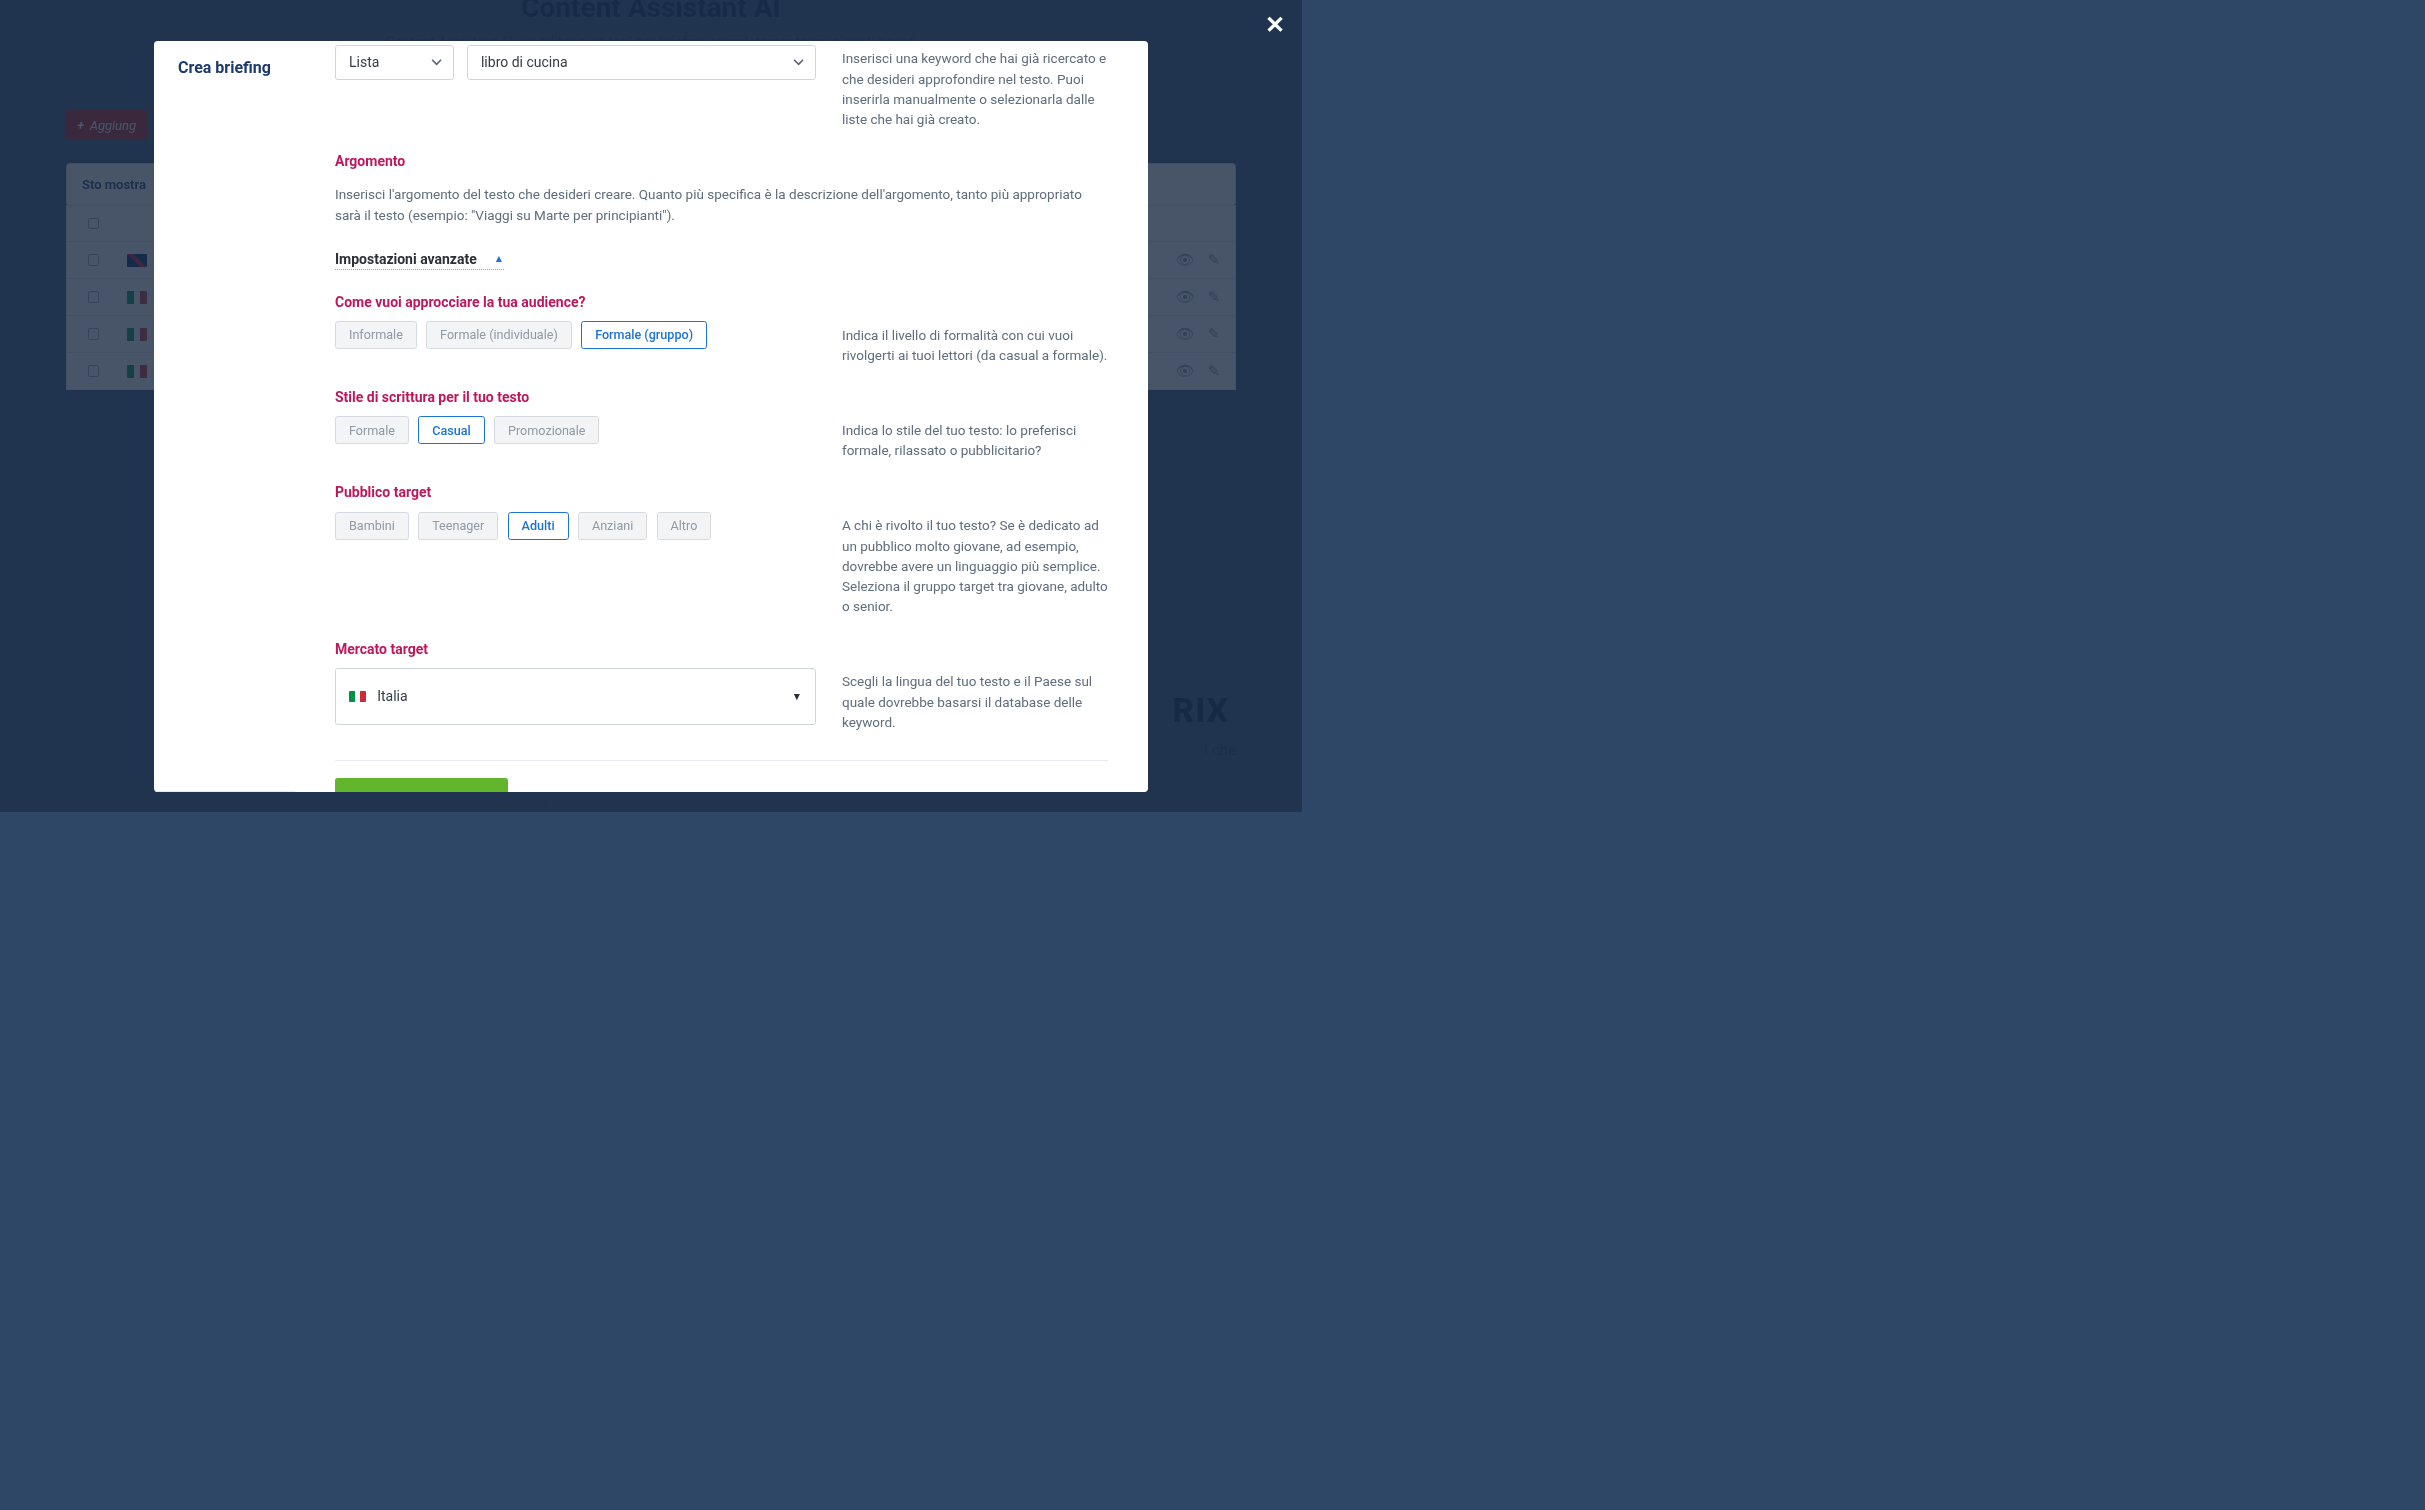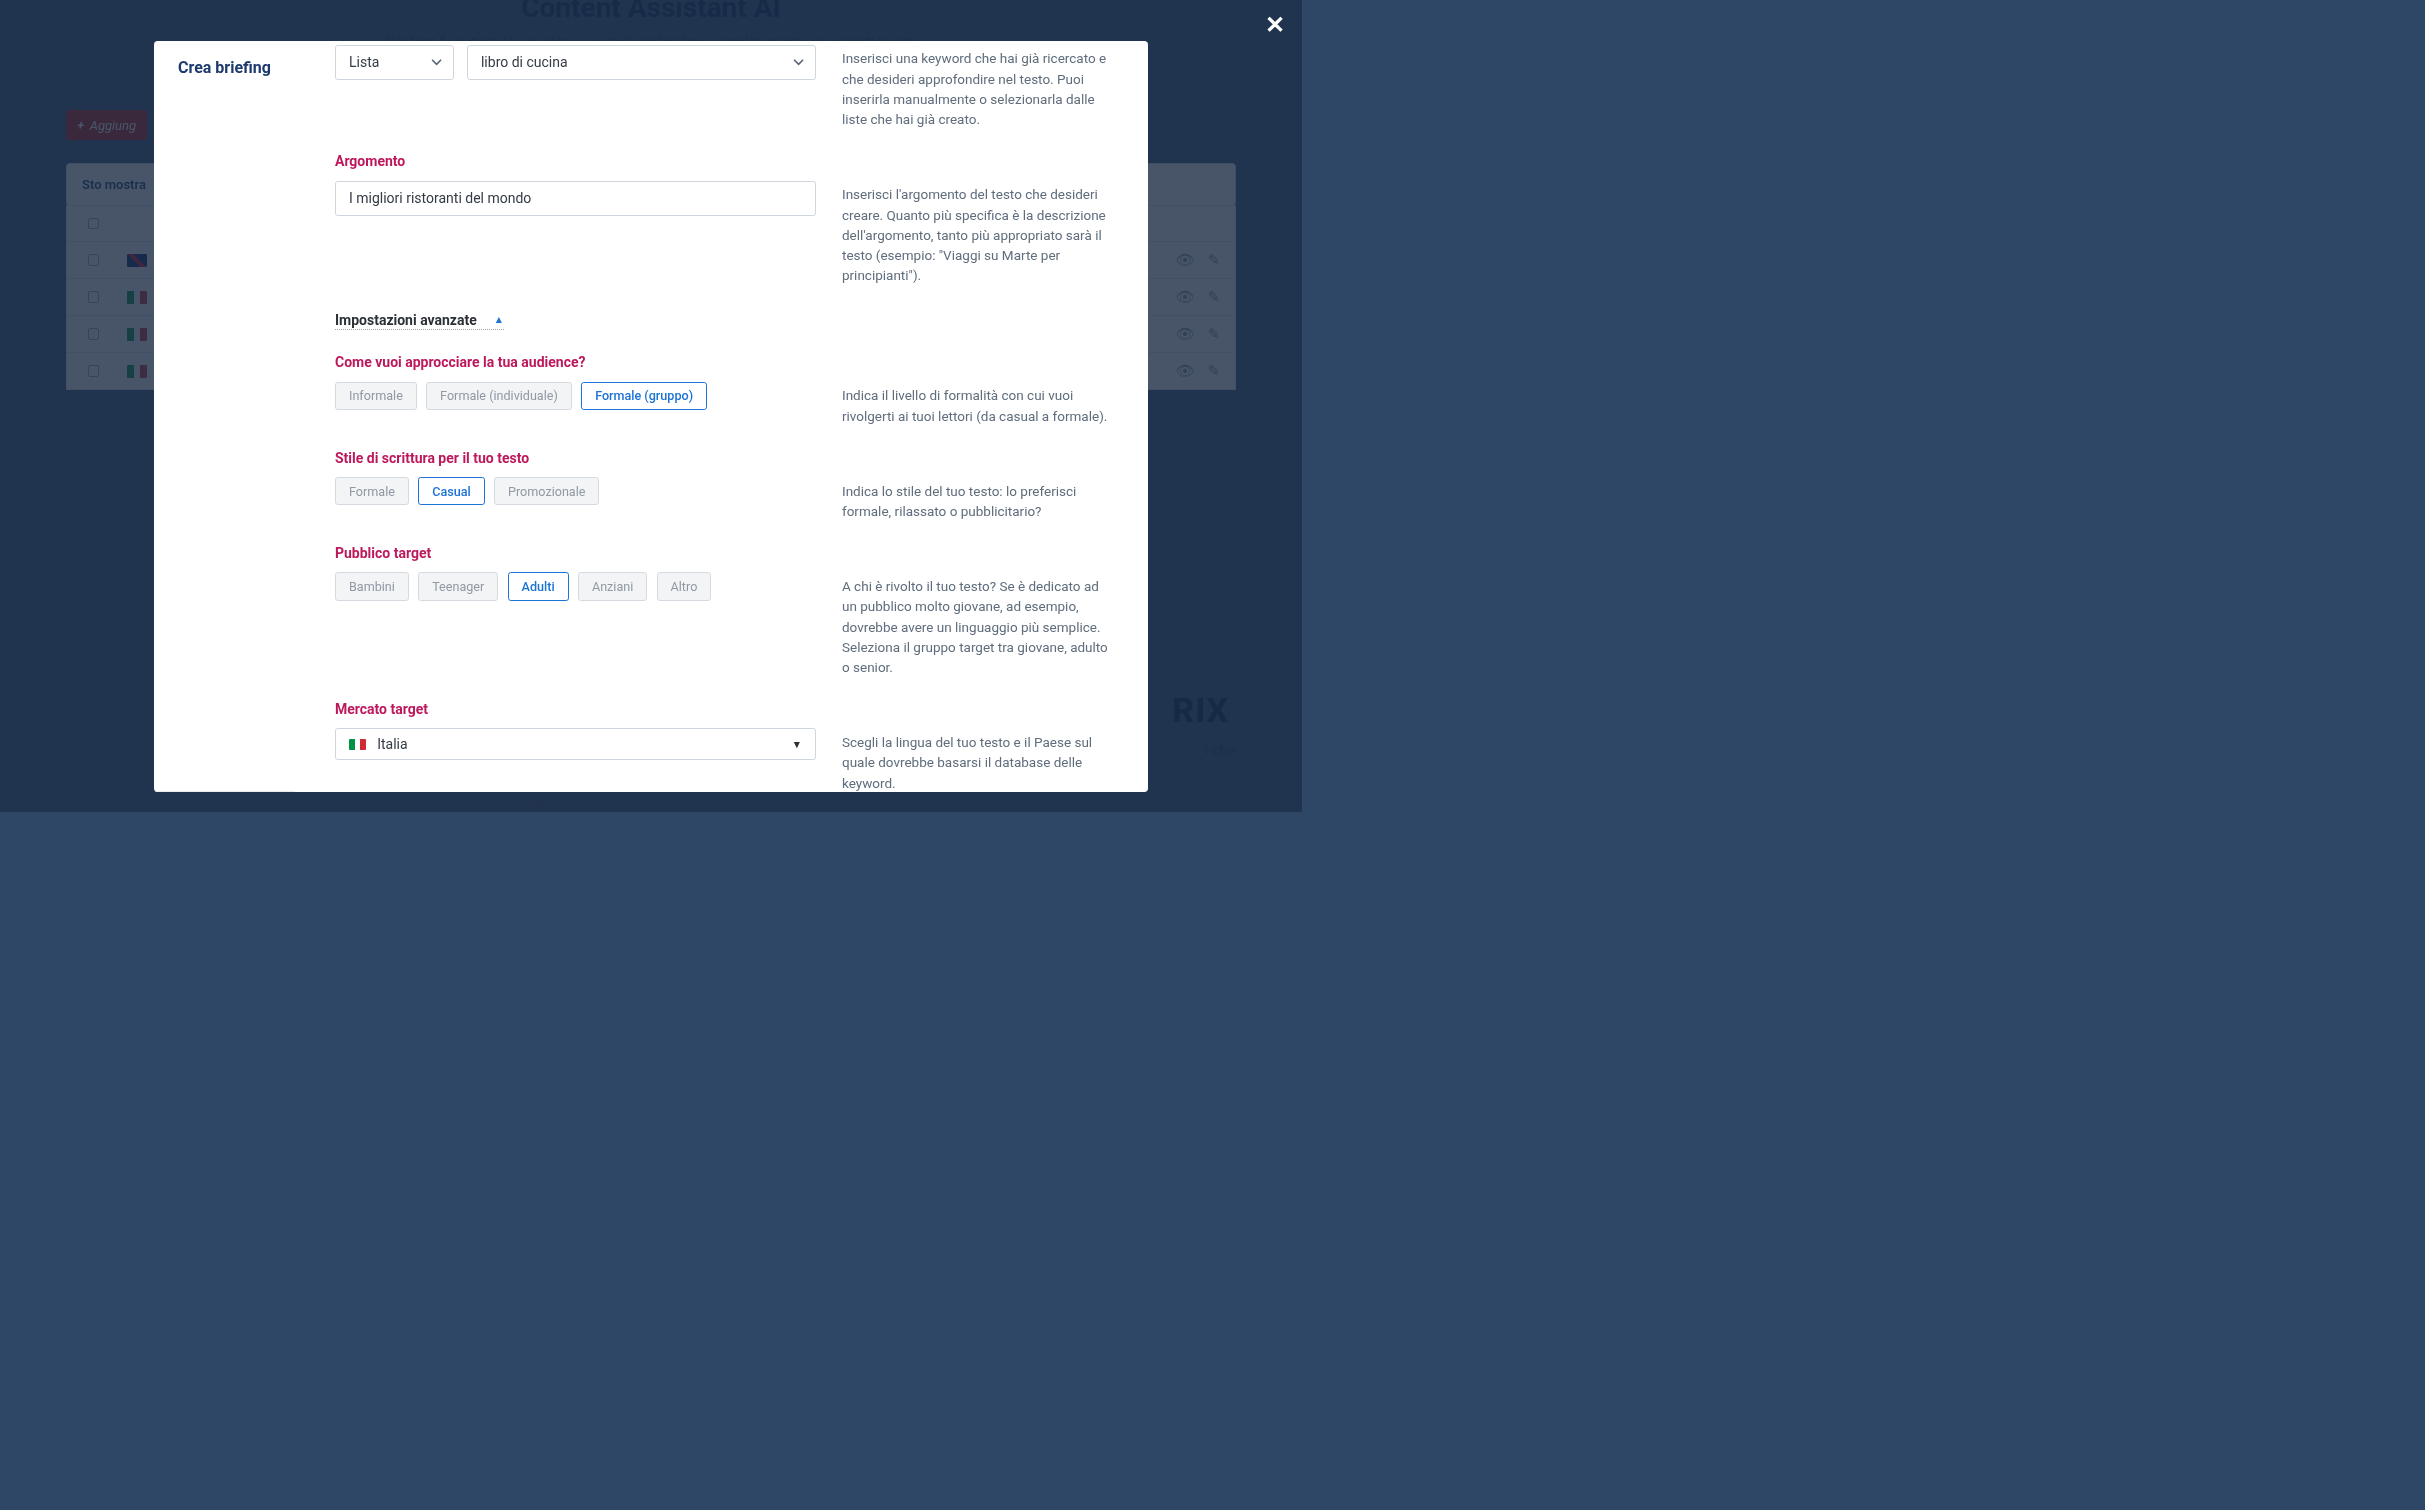--- a/index.html
+++ b/index.html
@@ -231,21 +231,21 @@
   .pill.selected {
     border-color: #1d73d6;
     color: #1d73d6;
     background: #fff;
     font-weight: 500;
   }
   .market-select {
     position: relative;
     border: 0.9px solid #cfd5dd;
     border-radius: 2.8px;
-    height: 32px;
+    height: 57px;
     width: 100%;
     display: flex;
     align-items: center;
     padding: 0 13px;
     gap: 11.2px;
     font-size: 14px;
     color: #343b45;
   }
   .market-select .flag-it { width: 17px; height: 11.2px; }
   .market-select .dd {
@@ -352,25 +352,20 @@
             </span>
           </div>
         </div>
       </div>
       <div class="right">Inserisci una keyword che hai già ricercato e che desideri approfondire nel testo. Puoi inserirla manualmente o selezionarla dalle liste che hai già creato.</div>
     </div>
 
     
     <div class="label-h">Argomento</div>
     <div class="row2col" style="margin-top:0;">
-      <div class="left">
-        <div class="input">
-          <span>I migliori ristoranti del mondo</span>
-        </div>
-      </div>
       <div class="right">Inserisci l'argomento del testo che desideri creare. Quanto più specifica è la descrizione dell'argomento, tanto più appropriato sarà il testo (esempio: "Viaggi su Marte per principianti").</div>
     </div>
 
     
     <div>
       <span class="adv-toggle">
         <span>Impostazioni avanzate</span>
         <span class="caret">▲</span>
       </span>
     </div>

